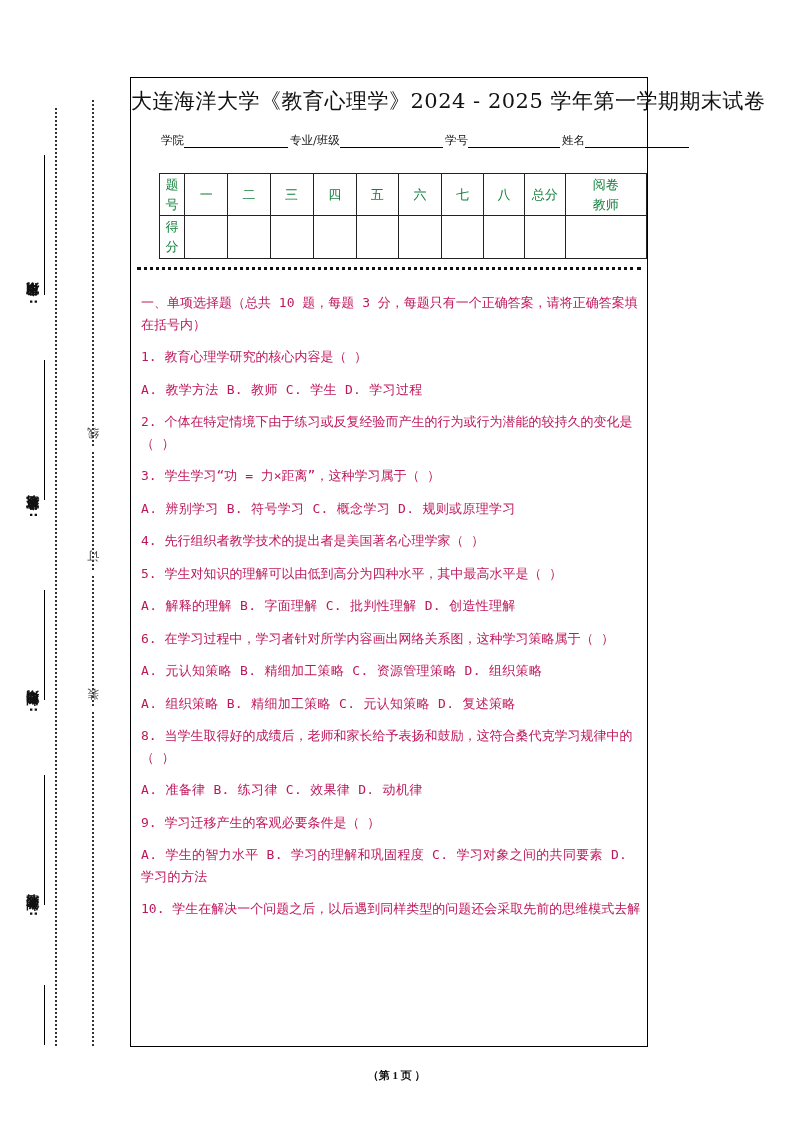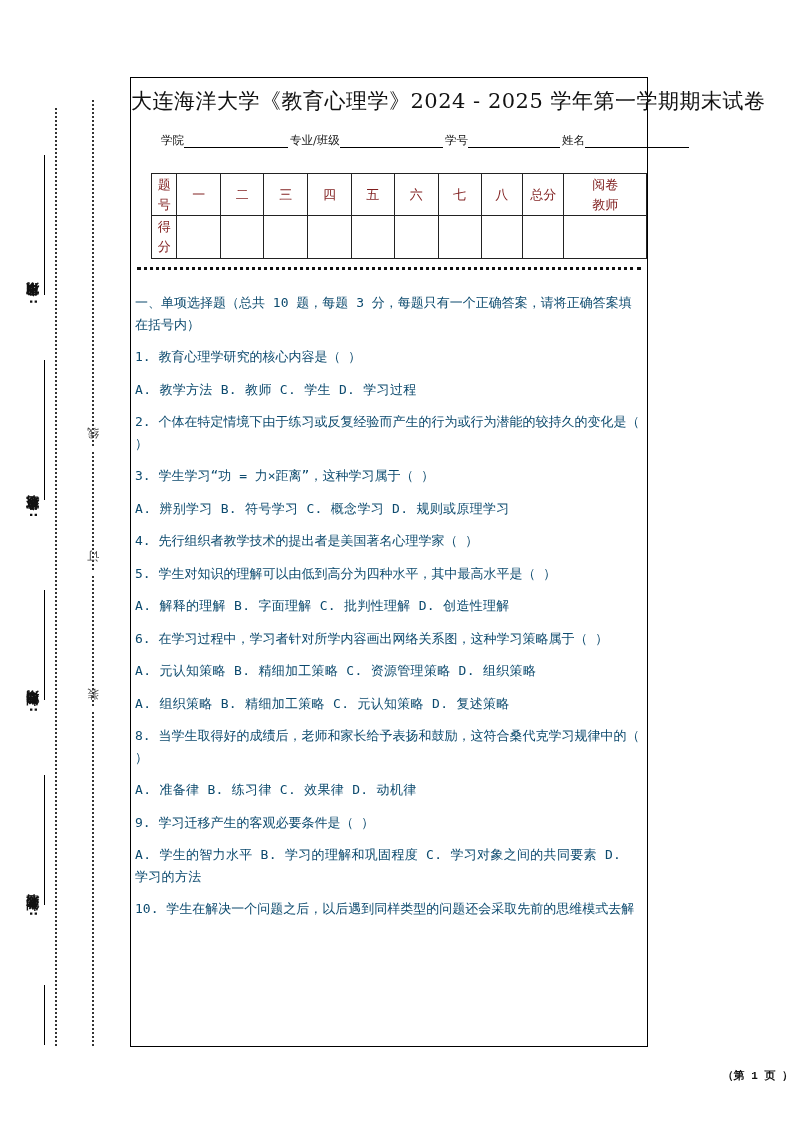--- a/index.html
+++ b/index.html
@@ -35,43 +35,43 @@
     .title {
       position: absolute; left: 0; right: 0; top: 9px; text-align: center;
       font-size: 21px; letter-spacing: 0.5px; white-space: nowrap;
     }
     .info {
       position: absolute; left: 30px; top: 55px; font-size: 11.5px; white-space: nowrap;
       display: flex; align-items: flex-end;
     }
     .info .blank { display: inline-block; border-bottom: 1px solid #000; height: 12px; margin-right: 2px; }
     table.score {
-      position: absolute; left: 20px; top: 95px; border-collapse: collapse;
-      font-size: 13px; color: #7f1d1d;
+      position: absolute; left: 28px; top: 95px; border-collapse: collapse;
+      font-size: 13px; color: #15803d;
     }
     table.score td {
       border: 1px solid #222; text-align: center; vertical-align: middle; padding: 0;
       line-height: 20px;
     }
     table.score tr.r1 td { height: 41px; }
     table.score tr.r2 td { height: 42px; }
     .sep {
       position: absolute; left: 6px; right: 6px; top: 189px;
       border-top: 3px dotted #111;
     }
     .content {
-      position: absolute; left: 4px; right: 5px; top: 214px;
+      position: absolute; left: 10px; right: 5px; top: 214px;
       font-family: "DejaVu Sans Mono", "Liberation Mono", monospace;
-      font-size: 13px; line-height: 21.5px; color: #0c4a6e;
+      font-size: 13px; line-height: 21.5px; color: #be185d;
     }
     .content p { margin: 0 0 11px 0; }
     .content .opt { letter-spacing: 0.3px; }
     .footer {
-      position: absolute; left: 0; right: 0; top: 1068px; text-align: right;
-      font-family: Liberation Mono, monospace;
+      position: absolute; left: 0; right: 0; top: 1068px; text-align: center;
+      font-family: Liberation Serif, serif;
       font-size: 11px; font-weight: bold;
     }
   </style>
 </head>
 <body>
 
 <div class="binding">
   <div class="dotline dl1"></div>
   <div class="dotline dl2"></div>
 

